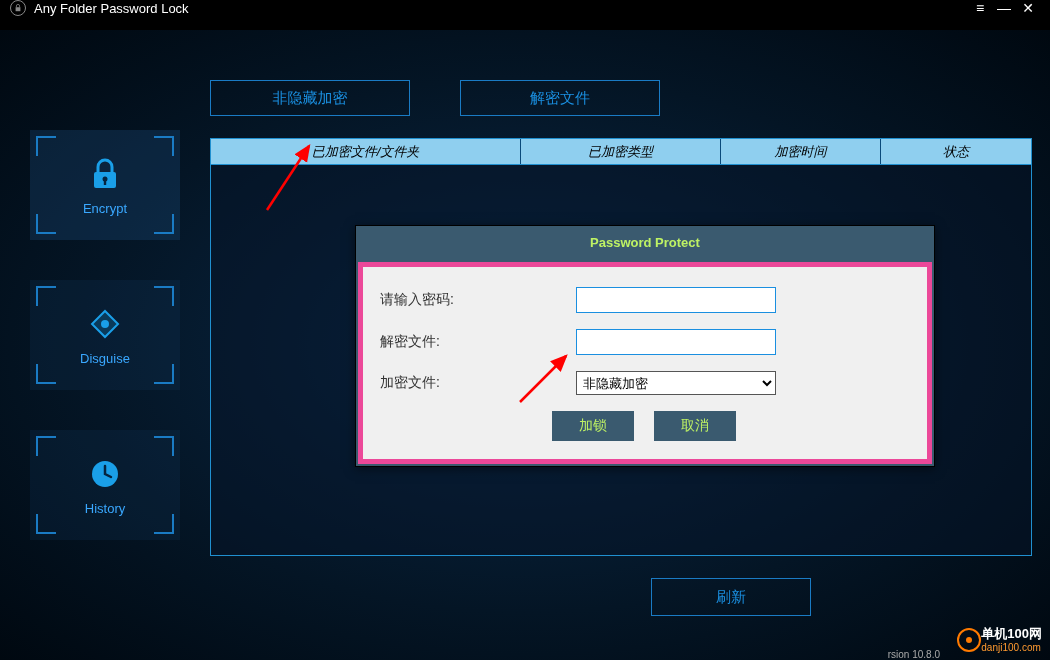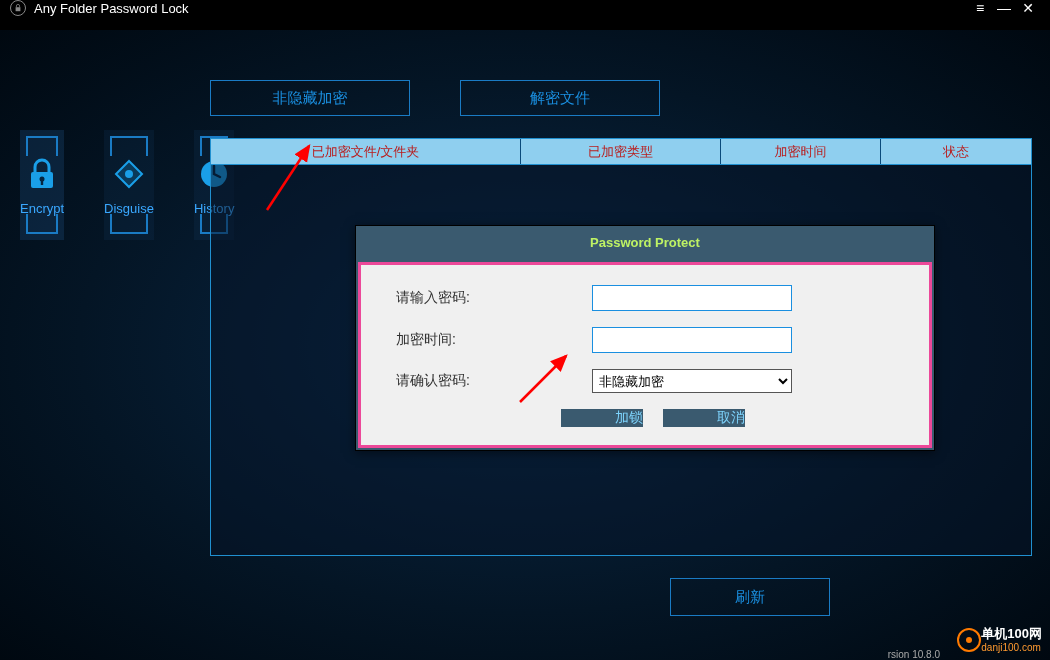--- a/index.html
+++ b/index.html
@@ -6,21 +6,21 @@
 body { width: 1050px; height: 660px; background: #000; overflow: hidden; position: relative; }
 
 .titlebar { height: 16px; background: #000; display: flex; align-items: center; padding: 0 10px; color: #fff; font-size: 13px; }
 .titlebar .app-icon { width: 16px; height: 16px; margin-right: 8px; border: 1.5px solid #888; border-radius: 50%; display: flex; align-items: center; justify-content: center; }
 .titlebar .app-icon svg { width: 8px; height: 8px; }
 .titlebar .spacer { flex: 1; }
 .titlebar .win-btn { width: 24px; text-align: center; cursor: pointer; font-size: 14px; color: #fff; }
 
 .app-body { position: absolute; top: 30px; left: 0; right: 0; bottom: 0; background: radial-gradient(ellipse at center, #0a2a4a 0%, #041525 60%, #000810 100%); }
 
-.sidebar { position: absolute; left: 20px; top: 100px; width: 150px; display: flex; flex-direction: row; gap: 40px; }
+.sidebar { position: absolute; left: 30px; top: 100px; width: 150px; display: flex; flex-direction: column; gap: 40px; }
 .side-item { width: 150px; height: 110px; display: flex; flex-direction: column; align-items: center; justify-content: center; position: relative; cursor: pointer; }
 .side-item.active { background: rgba(30,80,130,0.3); }
 .side-item.disguise { background: rgba(20,60,100,0.2); }
 .side-item.history { background: rgba(20,60,100,0.2); }
 .side-item .corners { position: absolute; inset: 6px; }
 .side-item .corners::before, .side-item .corners::after,
 .side-item .corners span::before, .side-item .corners span::after {
   content: ''; position: absolute; width: 18px; height: 18px; border: 2px solid #1a7bc4;
 }
 .side-item .corners::before { top: 0; left: 0; border-right: none; border-bottom: none; }
@@ -28,38 +28,38 @@
 .side-item .corners span::before { bottom: 0; left: 0; border-right: none; border-top: none; }
 .side-item .corners span::after { bottom: 0; right: 0; border-left: none; border-top: none; }
 .side-item .icon-box { width: 38px; height: 38px; margin-bottom: 8px; display:flex; align-items:center; justify-content:center; }
 .side-item .label { color: #3aa8ff; font-size: 13px; }
 
 .top-actions { position: absolute; left: 210px; top: 50px; display: flex; gap: 50px; }
 .action-btn { width: 200px; height: 36px; border: 1px solid #1a7bc4; background: transparent; color: #1a8fe0; font-size: 15px; cursor: pointer; display:flex; align-items:center; justify-content:center; }
 
 .content-panel { position: absolute; left: 210px; top: 108px; width: 822px; height: 418px; border: 1.5px solid #2090d0; background: rgba(5,20,40,0.5); }
 .table-header { display: flex; height: 26px; background: #8fcfef; border-bottom: 1px solid #2090d0; }
-.th { text-align: center; font-size: 13px; color: #b91c1c; line-height: 26px; border-right: 1px solid #0a4a7a; }
+.th { text-align: center; font-size: 13px; color: #000000; line-height: 26px; border-right: 1px solid #0a4a7a; font-style: italic; }
 .th:last-child { border-right: none; }
 .th.c1 { width: 310px; }
 .th.c2 { width: 200px; }
 .th.c3 { width: 160px; }
 .th.c4 { flex: 1; }
 
 .dialog { position: absolute; left: 355px; top: 195px; width: 580px; background: #3a5a6f; border: 1px solid #000; box-shadow: 0 2px 10px rgba(0,0,0,0.5); }
 .dialog-title { height: 34px; text-align: center; color: #bef264; font-size: 13px; font-weight: bold; line-height: 34px; background: #3a5a6f; }
-.dialog-body { background: #f0f0f0; border: 3px solid #ec4899; margin: 2px; padding: 20px 15px 18px 31px; }
+.dialog-body { background: #f0f0f0; border: 5px solid #ec4899; margin: 2px; padding: 20px 15px 18px 13px; }
 .form-row { display: flex; align-items: center; margin-bottom: 16px; }
 .form-row .flabel { width: 200px; font-size: 14px; color: #333; padding-left: 4px; }
 .form-row input[type=password], .form-row input[type=text] { width: 200px; height: 26px; border: 1.5px solid #1a8fe0; background: #fff; padding: 0 4px; font-size: 13px; }
 .form-row select { width: 200px; height: 24px; border: 1px solid #555; background: #fff; font-size: 13px; padding-left: 2px; }
 .dialog-buttons { display: flex; gap: 20px; justify-content: center; margin-top: 12px; }
-.dlg-btn { width: 82px; height: 18px; background: #3a5a6f; color: #7dd3fc; border: none; font-size: 14px; cursor: pointer; text-align: right; }
+.dlg-btn { width: 82px; height: 30px; background: #3a5a6f; color: #bef264; border: none; font-size: 14px; cursor: pointer; }
 
-.bottom-actions { position: absolute; left: 670px; top: 548px; display: flex; gap: 18px; }
+.bottom-actions { position: absolute; left: 651px; top: 548px; display: flex; gap: 18px; }
 .bottom-btn { width: 160px; height: 38px; border: 1px solid #1a7bc4; background: transparent; color: #1a8fe0; font-size: 15px; cursor: pointer; }
 
 .arrow-red { position: absolute; pointer-events: none; }
 .arrow1 { left: 257px; top: 110px; }
 .arrow2 { left: 514px; top: 320px; }
 
 .watermark { position: absolute; right: 8px; bottom: 6px; display: flex; align-items: center; }
 .watermark .wm-icon { width: 24px; height: 24px; border: 2px solid #ff7a00; border-radius: 50%; position: relative; }
 .watermark .wm-icon::after { content:''; position:absolute; left:7px; top:7px; width:6px; height:6px; background:#ff7a00; border-radius:50%; }
 .watermark .wm-text { color: #fff; font-size: 12px; line-height: 1.2; }
@@ -137,25 +137,25 @@
   </div>
 
   <div class="dialog">
     <div class="dialog-title">Password Protect</div>
     <div class="dialog-body">
       <div class="form-row">
         <div class="flabel">请输入密码:</div>
         <input type="password" style="">
       </div>
       <div class="form-row">
-        <div class="flabel">加密时间:</div>
+        <div class="flabel">解密文件:</div>
         <input type="password" style="">
       </div>
       <div class="form-row">
-        <div class="flabel">请确认密码:</div>
+        <div class="flabel">加密文件:</div>
         <select>
           <option>非隐藏加密</option>
         </select>
       </div>
       <div class="dialog-buttons">
         <button class="dlg-btn">加锁</button>
         <button class="dlg-btn">取消</button>
       </div>
     </div>
   </div>

